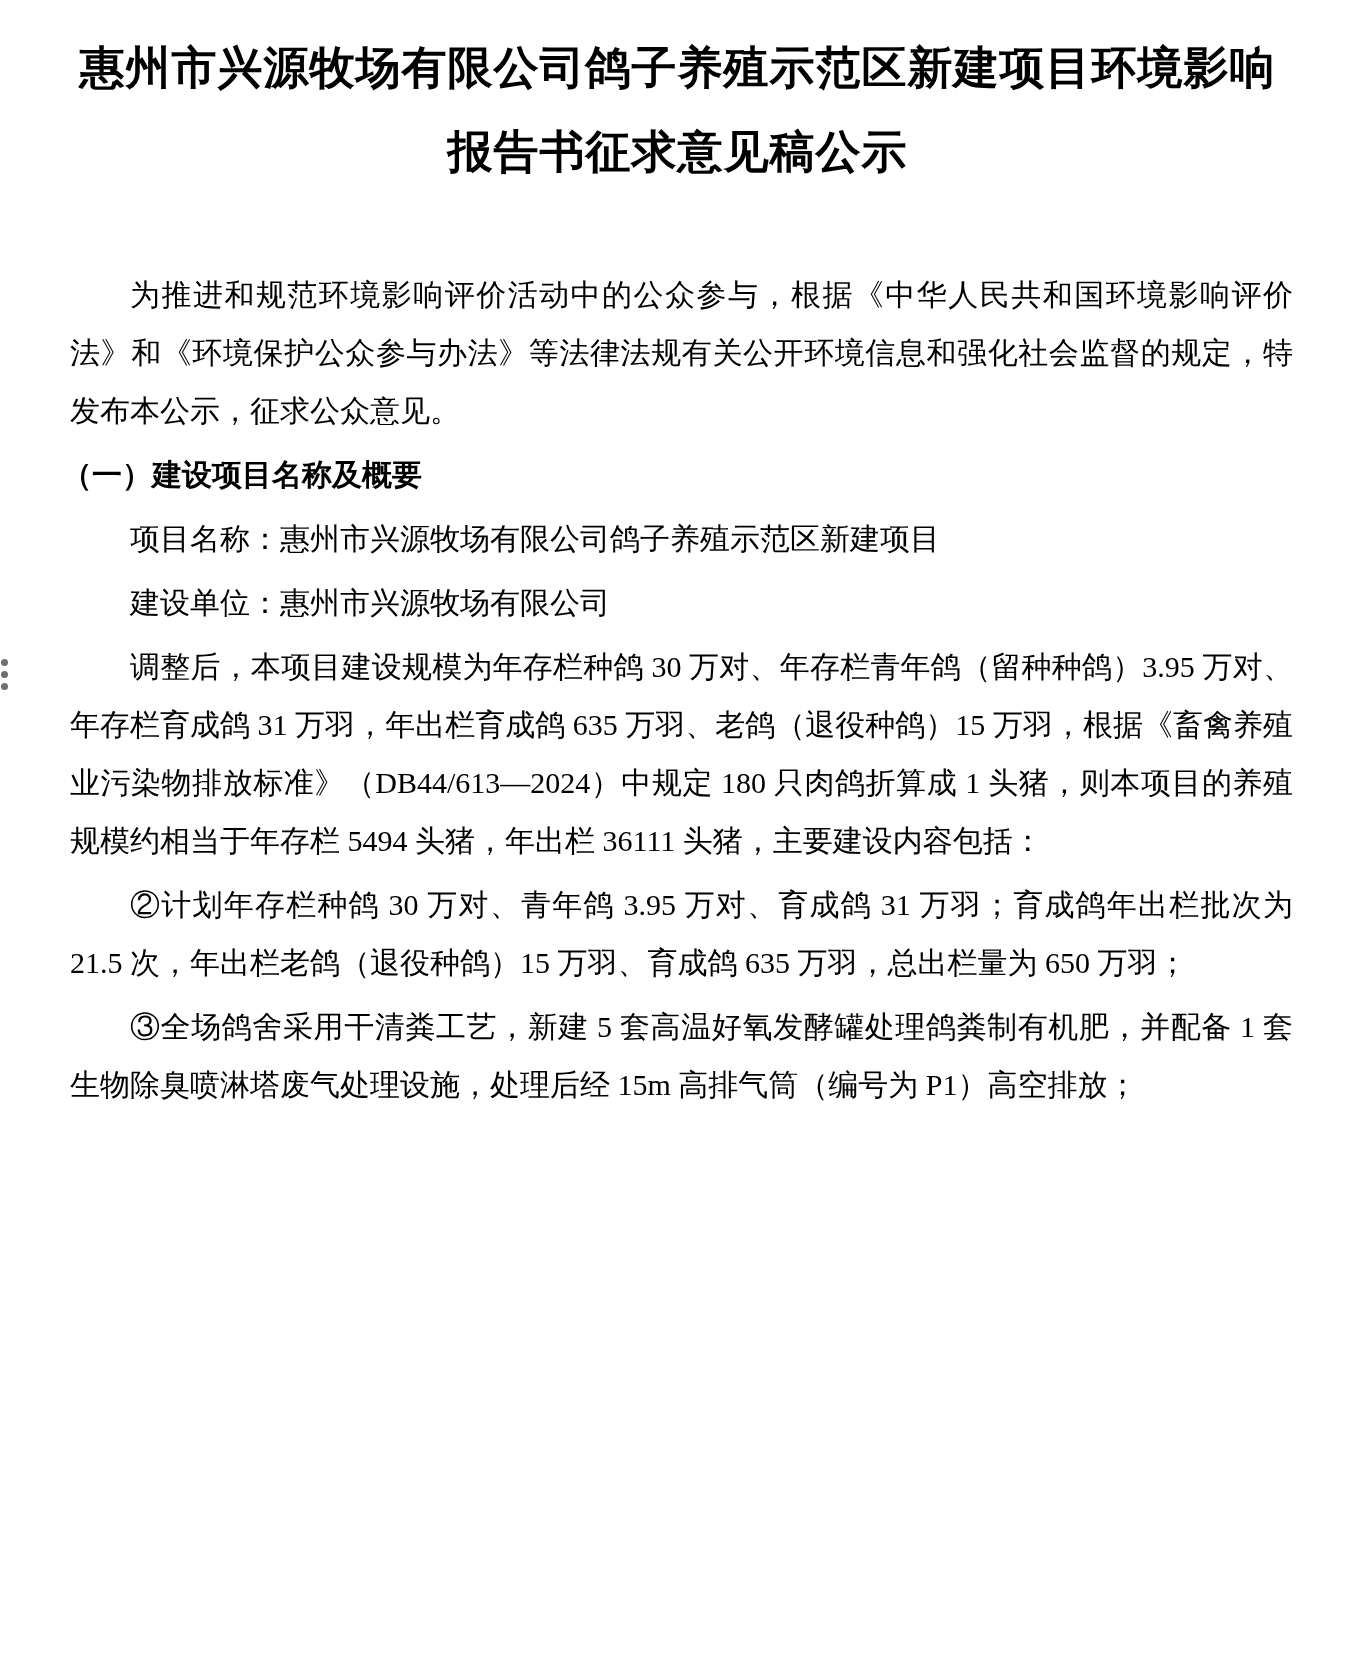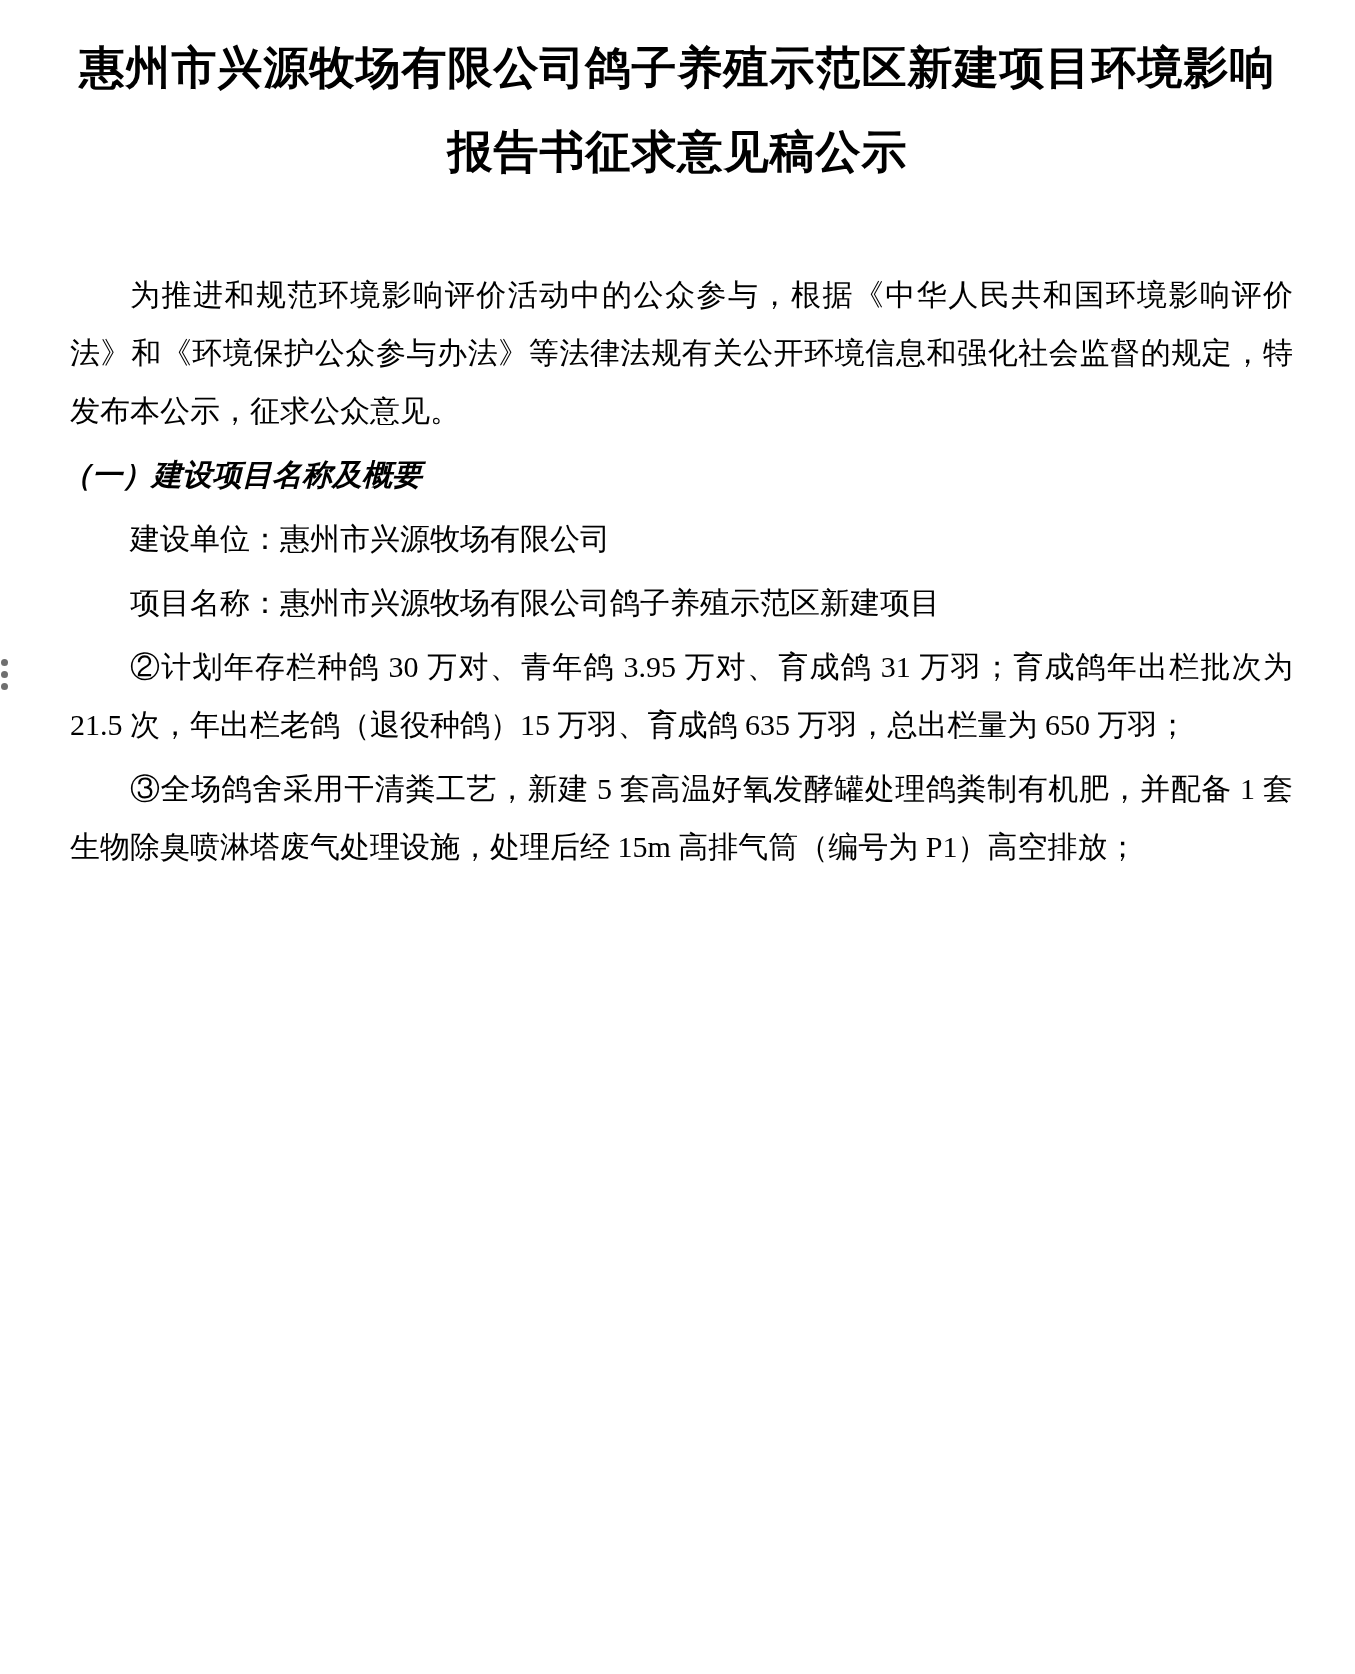--- a/index.html
+++ b/index.html
@@ -29,21 +29,21 @@
   }
   .title-line { display: block; }
   .para, .section-heading {
     font-size: 30px;
     line-height: 58px;
     text-align: justify;
     margin-top: 6px;
   }
   .para.first { margin-top: 0; }
   .indent { text-indent: 2em; margin-left: 8px; }
-  .section-heading { font-weight: bold; text-indent: 0; font-style: italic; }
+  .section-heading { font-weight: bold; text-indent: 0; }
   sup.sqm {
     font-size: 19px;
     vertical-align: super;
     line-height: 0;
   }
   .left-marker {
     position: absolute;
     left: 1px;
     top: 659px;
     display: flex;
@@ -71,26 +71,27 @@
 
   <h1 class="title">
     <span class="title-line">惠州市兴源牧场有限公司鸽子养殖示范区新建项目环境影响</span>
     <span class="title-line">报告书征求意见稿公示</span>
   </h1>
 
   <p class="para indent first">为推进和规范环境影响评价活动中的公众参与，根据《中华人民共和国环境影响评价法》和《环境保护公众参与办法》等法律法规有关公开环境信息和强化社会监督的规定，特发布本公示，征求公众意见。</p>
 
   <h2 class="section-heading">（一）建设项目名称及概要</h2>
 
+  <p class="para indent">项目名称：惠州市兴源牧场有限公司鸽子养殖示范区新建项目</p>
+
   <p class="para indent">建设单位：惠州市兴源牧场有限公司</p>
-
-  <p class="para indent">项目名称：惠州市兴源牧场有限公司鸽子养殖示范区新建项目</p>
 
 
 
 
+  <p class="para indent">调整后，本项目建设规模为年存栏种鸽 30 万对、年存栏青年鸽（留种种鸽）3.95 万对、年存栏育成鸽 31 万羽，年出栏育成鸽 635 万羽、老鸽（退役种鸽）15 万羽，根据《畜禽养殖业污染物排放标准》（DB44/613—2024）中规定 180 只肉鸽折算成 1 头猪，则本项目的养殖规模约相当于年存栏 5494 头猪，年出栏 36111 头猪，主要建设内容包括：</p>
 
 
   <p class="para indent">②计划年存栏种鸽 30 万对、青年鸽 3.95 万对、育成鸽 31 万羽；育成鸽年出栏批次为 21.5 次，年出栏老鸽（退役种鸽）15 万羽、育成鸽 635 万羽，总出栏量为 650 万羽；</p>
 
   <p class="para indent">③全场鸽舍采用干清粪工艺，新建 5 套高温好氧发酵罐处理鸽粪制有机肥，并配备 1 套生物除臭喷淋塔废气处理设施，处理后经 15m 高排气筒（编号为 P1）高空排放；</p>
 
 </div>
 
 </body></html>

